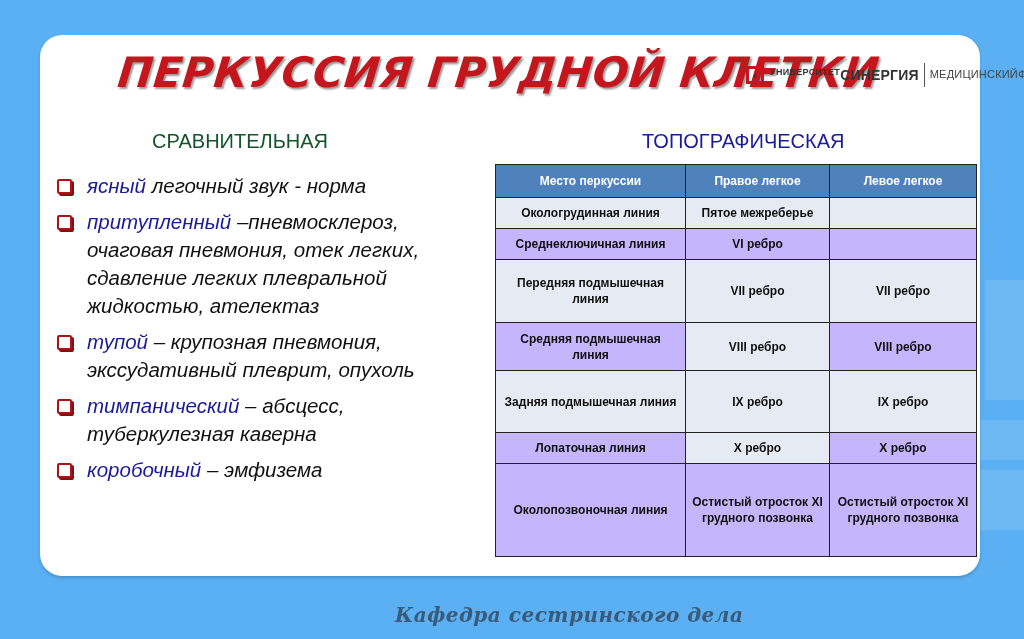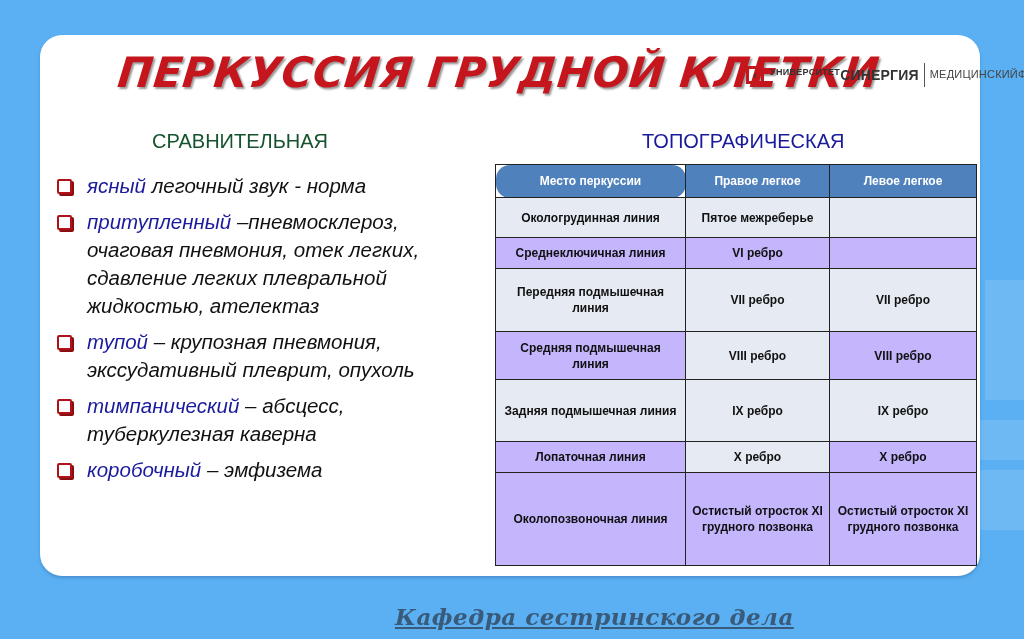--- a/index.html
+++ b/index.html
@@ -48,28 +48,28 @@
       box-shadow: 2px 2px 0 #8a0d12;
     }
     .kw { color: #1a1a9c; }
 
     table.topo {
       position: absolute; left: 495px; top: 164px; width: 482px;
       border-collapse: collapse; font-size: 12px; font-weight: bold; color: #111;
     }
     table.topo th, table.topo td { border: 1.5px solid #222; text-align: center; padding: 2px 6px; line-height: 16px; }
     table.topo th { background: #4f81bd; color: #fff; height: 28px; font-weight: bold; }
-    .c1 { width: 177px; border-radius: 14px; } .c2 { width: 131px; }
+    .c1 { width: 177px; } .c2 { width: 131px; }
     .shade { background: #e6ebf3; }
     .white { background: #c4b5fd; }
 
     .footer {
       position: absolute; left: 395px; top: 603px;
       font-family: "DejaVu Serif", serif; font-style: italic; font-weight: bold;
-      font-size: 23px; color: #3a5a7a; letter-spacing: 0.5px; text-decoration: underline;
+      font-size: 20px; color: #3a5a7a; letter-spacing: 0.5px;
     }
   </style>
 </head>
 <body>
 
 <div class="deco" style="left:985px;top:280px;width:39px;height:120px;"></div>
 <div class="deco" style="left:980px;top:420px;width:44px;height:40px;"></div>
 <div class="deco" style="left:960px;top:470px;width:64px;height:60px;"></div>
 
 <div class="card"></div>
@@ -102,21 +102,21 @@
 
 <table class="topo">
   <thead>
     <tr>
       <th class="c1">Место перкуссии</th>
       <th class="c2">Правое легкое</th>
       <th>Левое легкое</th>
     </tr>
   </thead>
   <tbody>
-    <tr class="shade" style="height:40px">
+    <tr class="shade" style="height:31px">
       <td>Окологрудинная линия</td>
       <td>Пятое межреберье</td>
       <td></td>
     </tr>
     <tr class="white" style="height:31px">
       <td>Среднеключичная линия</td>
       <td>VI ребро</td>
       <td></td>
     </tr>
     <tr class="shade" style="height:63px">

